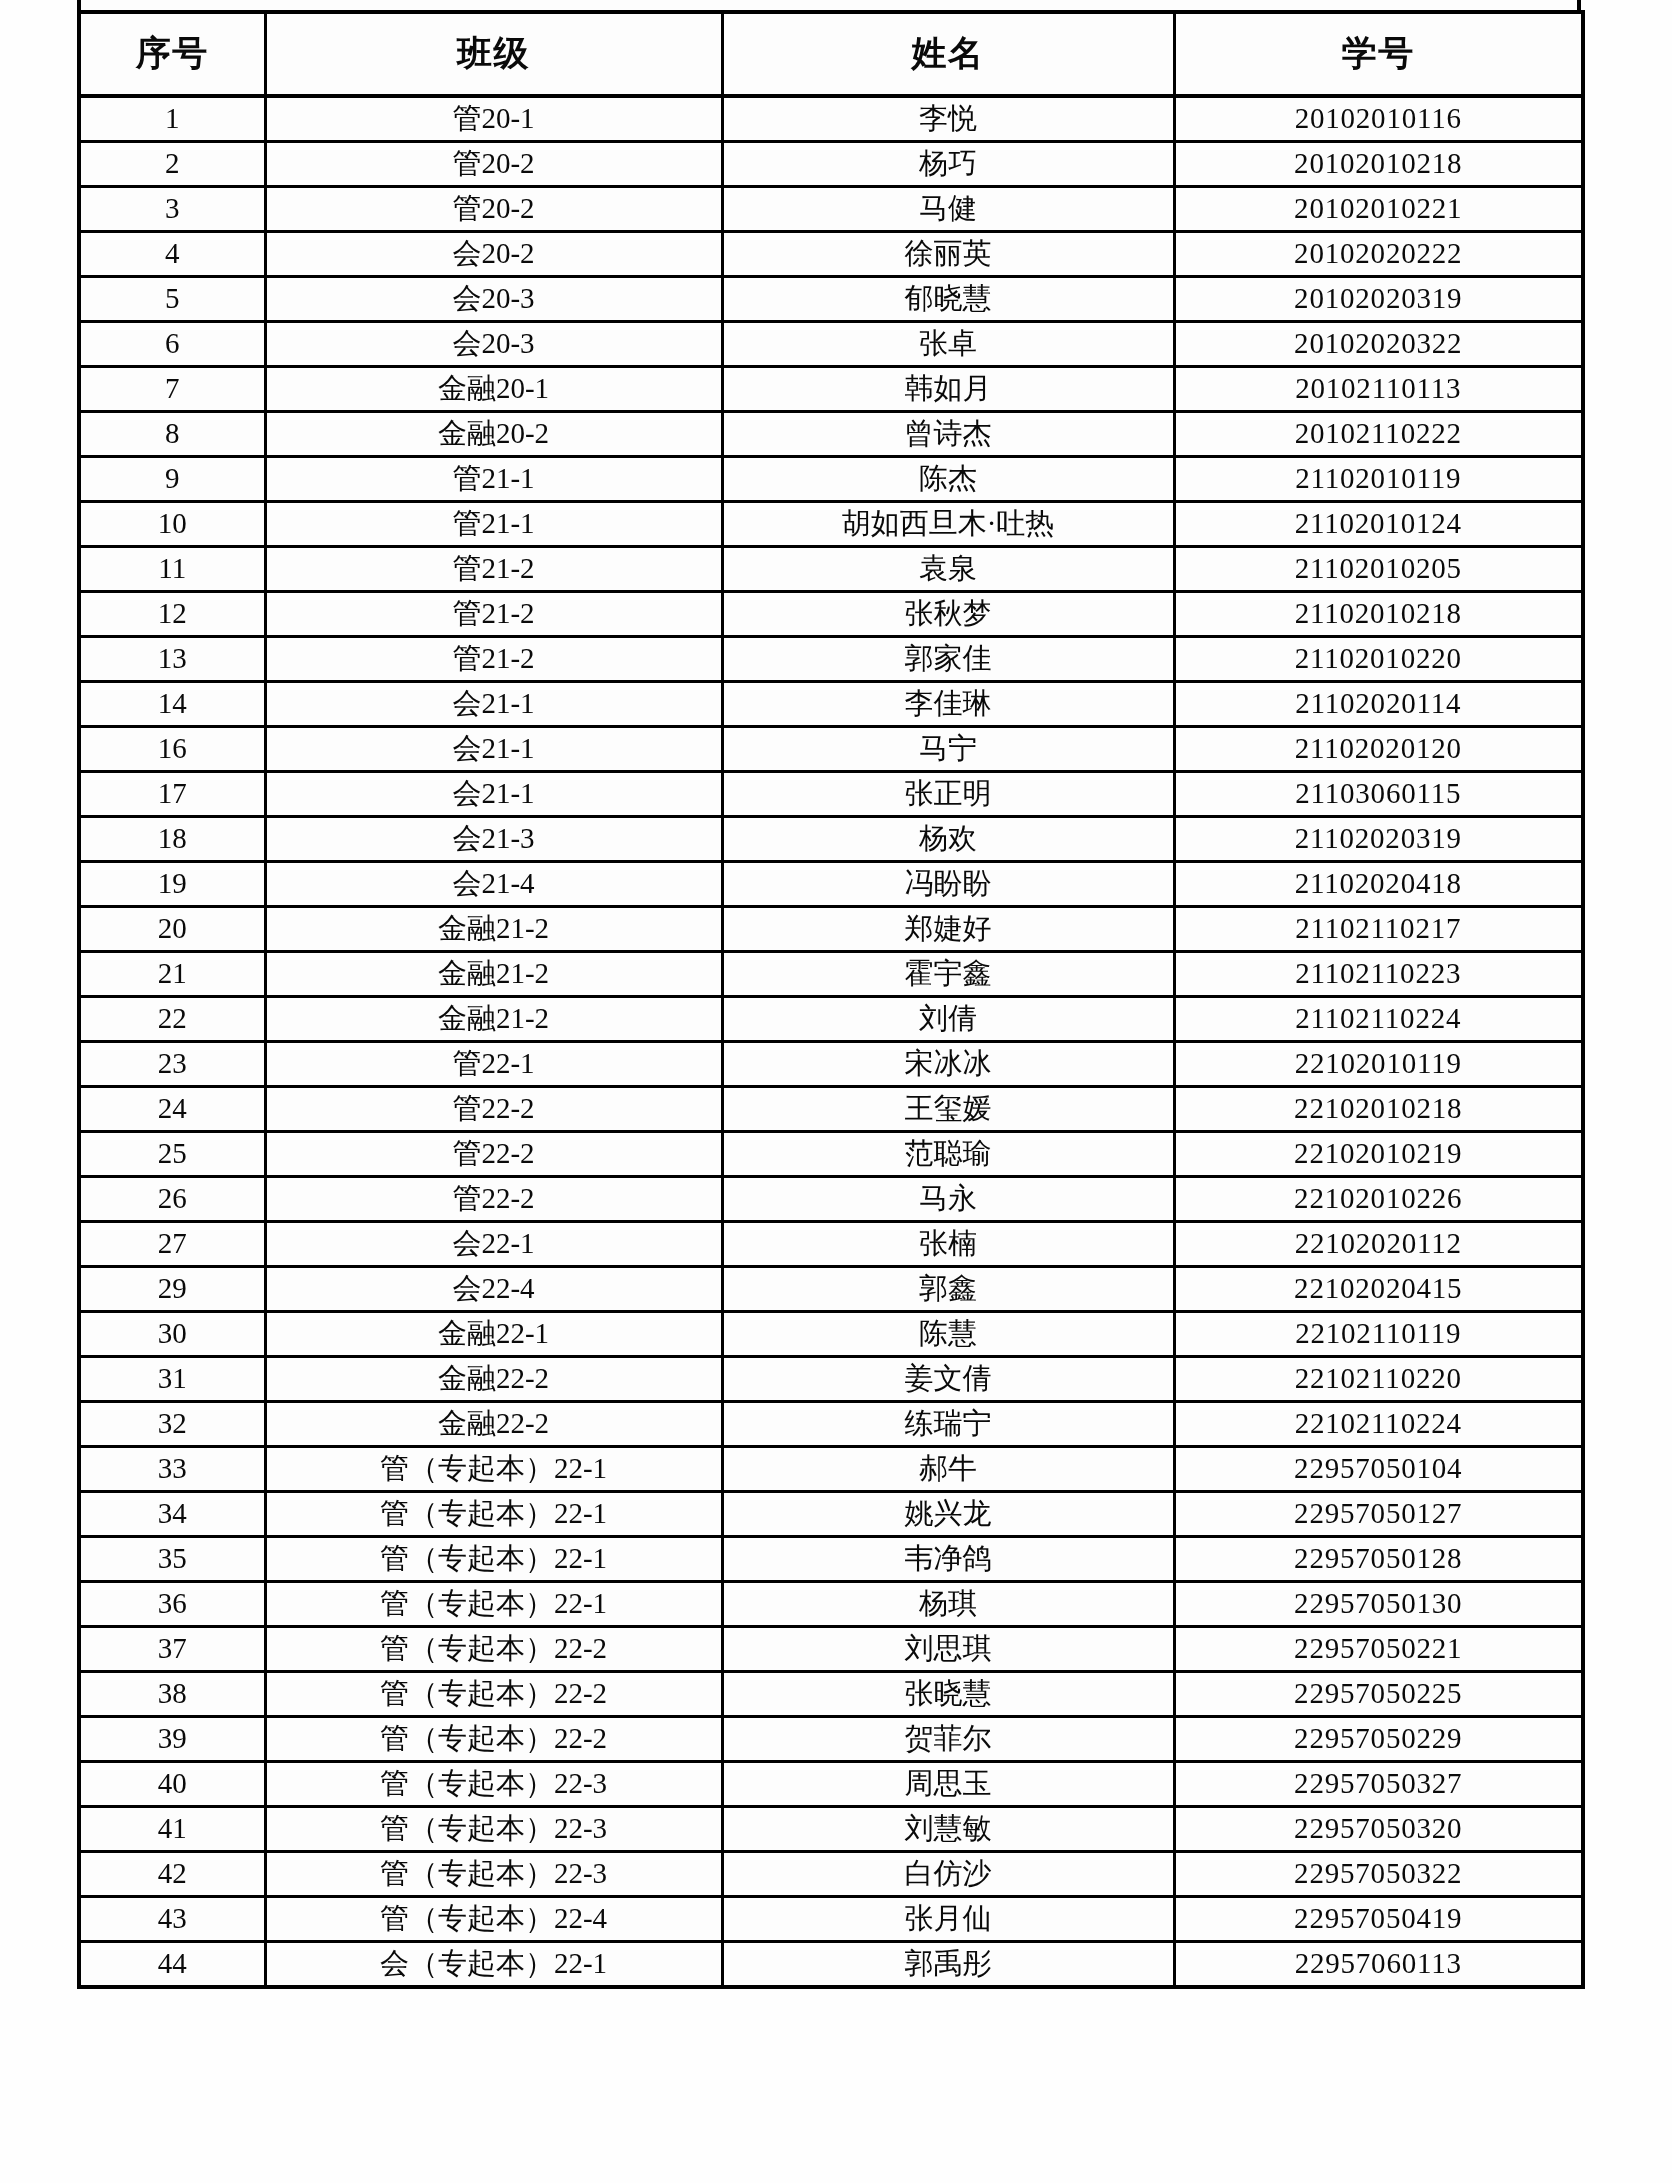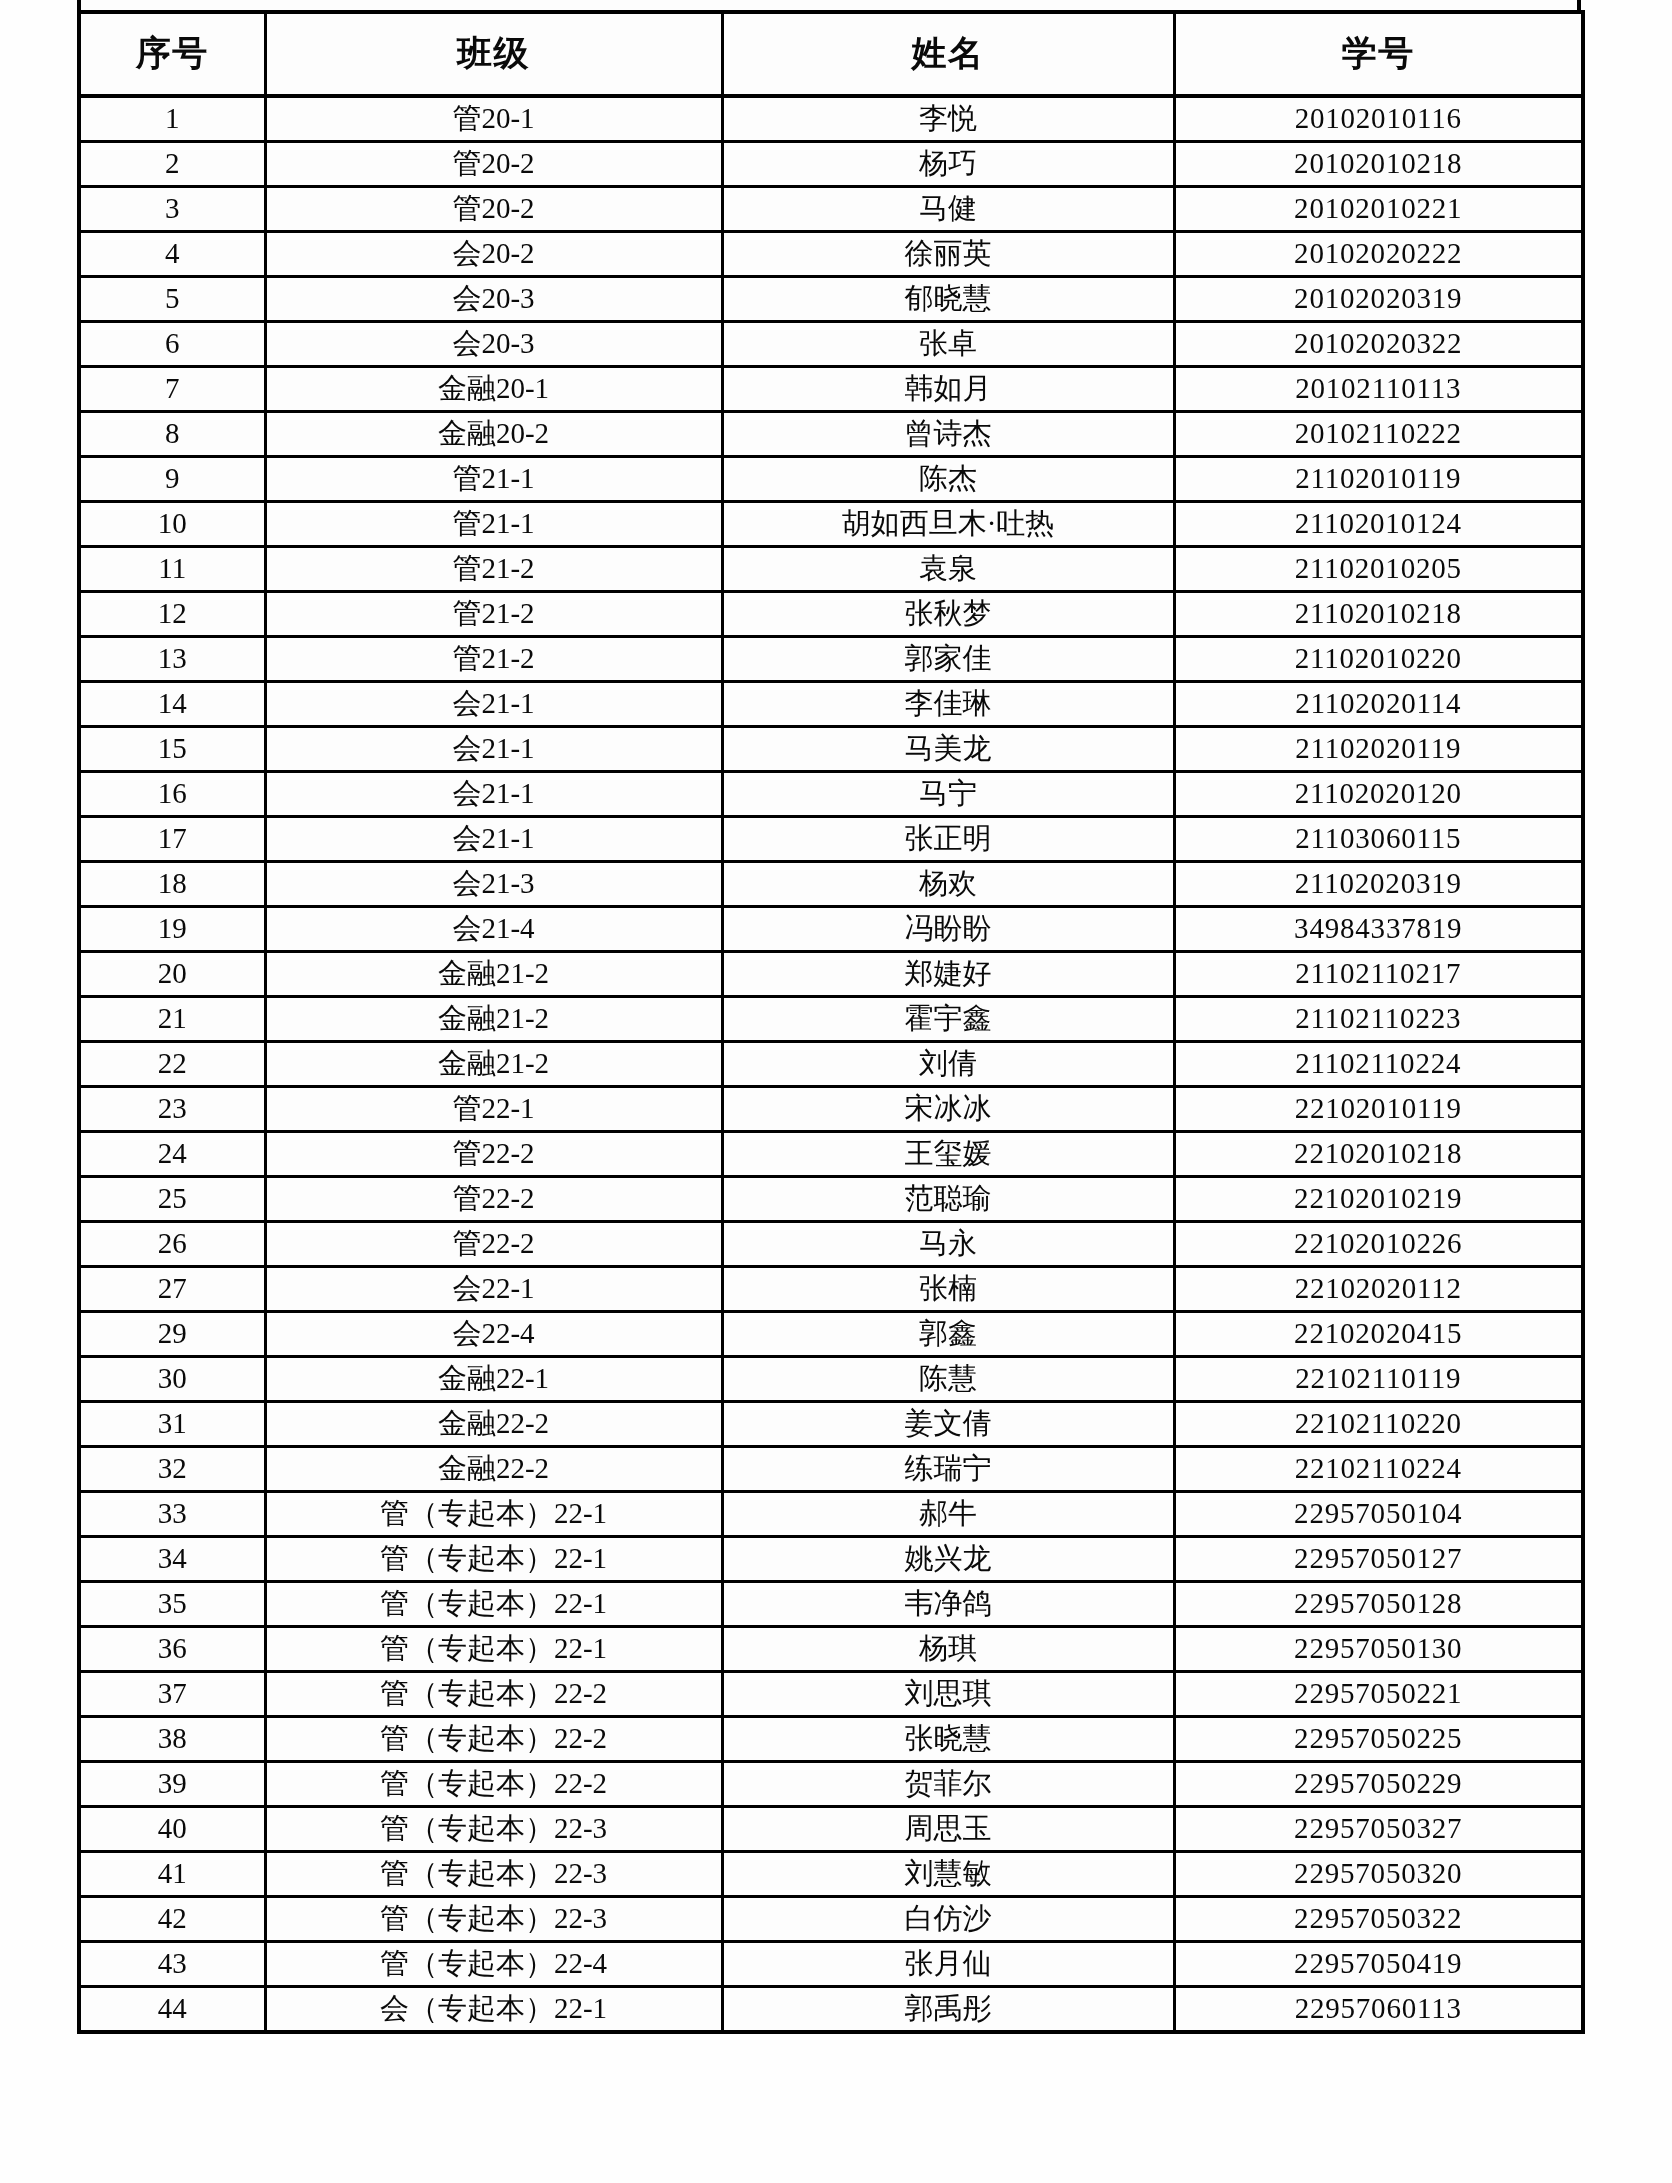--- a/index.html
+++ b/index.html
@@ -185,26 +185,20 @@
     <td class="c-id">21102010220</td>
   </tr>
 
   <tr>
     <td class="c-seq">14</td>
     <td class="c-class">会21-1</td>
     <td class="c-name">李佳琳</td>
     <td class="c-id">21102020114</td>
   </tr>
 
-  <tr>
-    <td class="c-seq">15</td>
-    <td class="c-class">会21-1</td>
-    <td class="c-name">马美龙</td>
-    <td class="c-id">21102020119</td>
-  </tr>
 
   <tr>
     <td class="c-seq">16</td>
     <td class="c-class">会21-1</td>
     <td class="c-name">马宁</td>
     <td class="c-id">21102020120</td>
   </tr>
 
   <tr>
     <td class="c-seq">17</td>
@@ -217,21 +211,21 @@
     <td class="c-seq">18</td>
     <td class="c-class">会21-3</td>
     <td class="c-name">杨欢</td>
     <td class="c-id">21102020319</td>
   </tr>
 
   <tr>
     <td class="c-seq">19</td>
     <td class="c-class">会21-4</td>
     <td class="c-name">冯盼盼</td>
-    <td class="c-id">34984337819</td>
+    <td class="c-id">21102020418</td>
   </tr>
 
   <tr>
     <td class="c-seq">20</td>
     <td class="c-class">金融21-2</td>
     <td class="c-name">郑婕好</td>
     <td class="c-id">21102110217</td>
   </tr>
 
   <tr>

